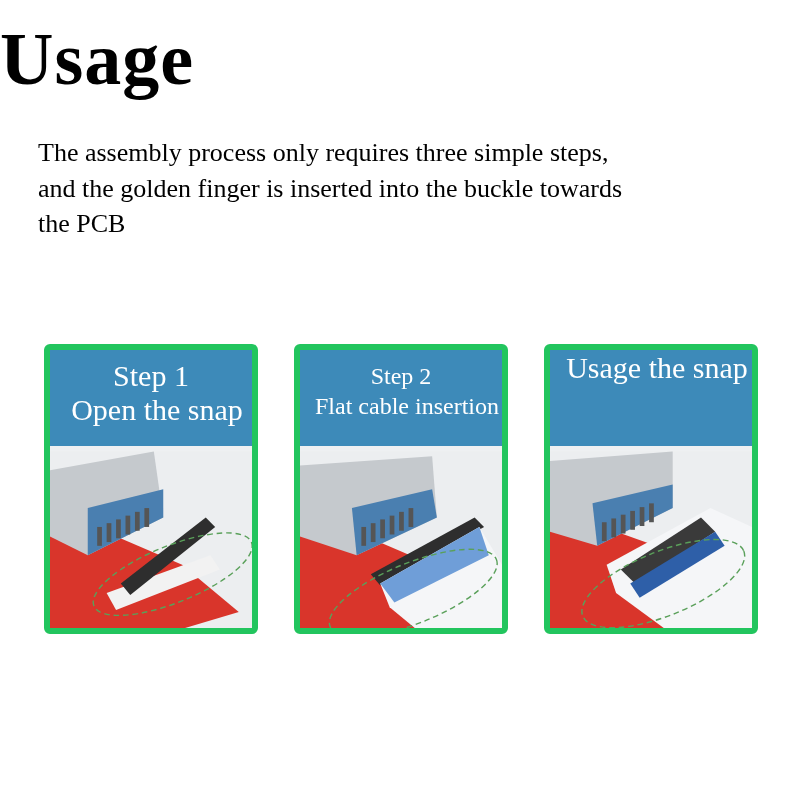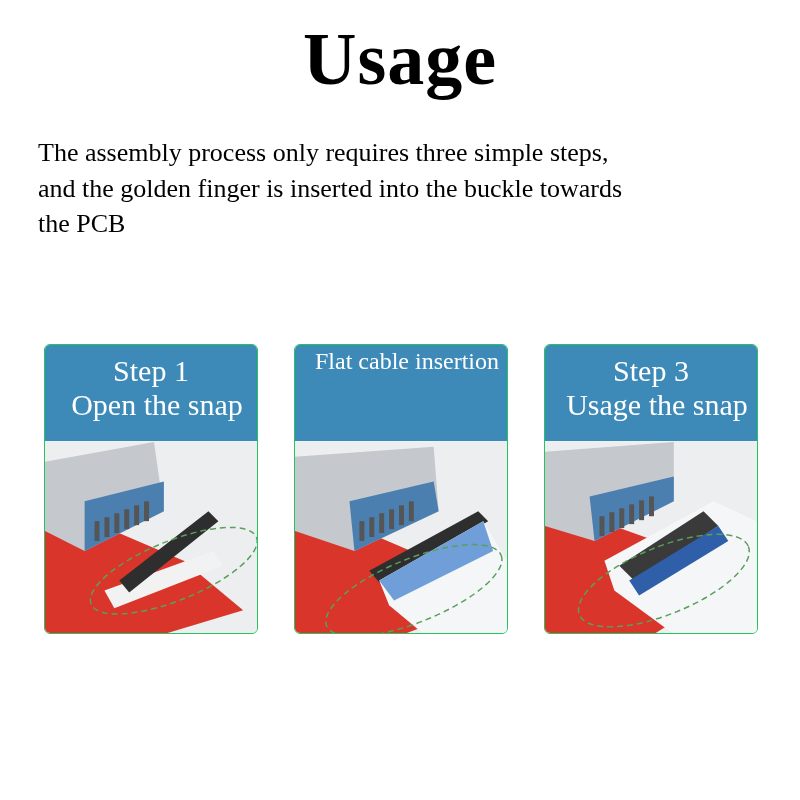--- a/index.html
+++ b/index.html
@@ -1,30 +1,30 @@
 <!DOCTYPE html>
 <html><head>
 <meta charset="utf-8">
 <style>
   html, body { margin: 0; padding: 0; }
   body {
     width: 800px; height: 800px; background: #ffffff; position: relative; overflow: hidden;
     font-family: "Liberation Serif", "DejaVu Serif", serif; color: #000;
   }
   .title {
-    position: absolute; left: 0; top: 14px; width: 800px; text-align: center;
+    position: absolute; left: 0; top: 14px; width: 800px; 
     font-size: 74px; font-weight: bold; letter-spacing: 1px; line-height: 90px;
   }
   .desc {
     position: absolute; left: 38px; top: 135px; width: 740px;
     font-size: 26px; line-height: 35.5px; white-space: pre-line;
   }
   .card {
     position: absolute; top: 344px; width: 214px; height: 290px;
-    border: 1px solid #22c55e; border-radius: 6px; overflow: hidden; background: #eef0f2;
+    border: 6px solid #22c55e; border-radius: 6px; overflow: hidden; background: #eef0f2;
     box-sizing: border-box;
   }
   .card-header {
     position: absolute; left: 0; top: 0; width: 100%; height: 96px;
     background: #3d8ab9; color: #fff; text-align: center;
   }
   .card-header .l1 { display: block; font-size: 30px; line-height: 32px; margin-top: 10px; }
   .card-header .l2 { display: block; font-size: 30px; line-height: 36px; padding-left: 12px; }
   .card-header.small .l1 { font-size: 24px; margin-top: 12px; line-height: 28px; }
   .card-header.small .l2 { font-size: 24px; line-height: 32px; }
@@ -57,20 +57,21 @@
         <rect x="100" y="60" width="5" height="20"></rect>
     </g>
     <polygon points="60,150 170,110 180,125 70,168" fill="#f2f2f2"></polygon>
     <polygon points="75,140 165,70 175,80 85,152" fill="#2e2e2e"></polygon>
     <ellipse cx="130" cy="130" rx="90" ry="30" transform="rotate(-22 130 130)" fill="none" stroke="#5aa05a" stroke-width="1.5" stroke-dasharray="6 4"></ellipse>
   </svg>
 </div>
 
 <div class="card" style="left:294px;">
   <div class="card-header small">
+    <span class="l1">Step 2</span>
     <span class="l2">Flat cable insertion</span>
   </div>
   <svg class="photo" viewBox="0 0 214 194">
     <rect width="214" height="194" fill="#eceef0"></rect>
     <polygon points="0,60 140,120 200,160 110,194 0,194" fill="#d9352b"></polygon>
     <polygon points="0,15 140,5 145,70 60,110 0,90" fill="#c5c9cd"></polygon>
     <polygon points="55,60 140,40 145,70 60,110" fill="#4a7fb0"></polygon>
     <g fill="#555">
       <rect x="65" y="80" width="5" height="20"></rect>
         <rect x="75" y="76" width="5" height="20"></rect>
@@ -81,21 +82,20 @@
     </g>
     <polygon points="75,130 185,70 195,80 85,142" fill="#2e2e2e"></polygon>
     <polygon points="85,140 190,80 214,120 214,194 130,194 95,165" fill="#f5f6f8"></polygon>
     <polygon points="85,140 190,80 200,110 100,160" fill="#6f9ed8"></polygon>
     <ellipse cx="120" cy="150" rx="95" ry="32" transform="rotate(-22 120 150)" fill="none" stroke="#5aa05a" stroke-width="1.5" stroke-dasharray="6 4"></ellipse>
   </svg>
 </div>
 
 <div class="card" style="left:544px;">
   <div class="card-header">
-    <span class="l1">Step 3</span>
     <span class="l2">Usage the snap</span>
   </div>
   <svg class="photo" viewBox="0 0 214 194">
     <rect width="214" height="194" fill="#eceef0"></rect>
     <polygon points="0,60 140,110 180,150 110,194 0,194" fill="#d9352b"></polygon>
     <polygon points="0,10 130,0 130,60 50,100 0,85" fill="#c5c9cd"></polygon>
     <polygon points="45,55 130,35 130,60 50,100" fill="#4a7fb0"></polygon>
     <g fill="#555">
       <rect x="55" y="75" width="5" height="20"></rect>
         <rect x="65" y="71" width="5" height="20"></rect>

